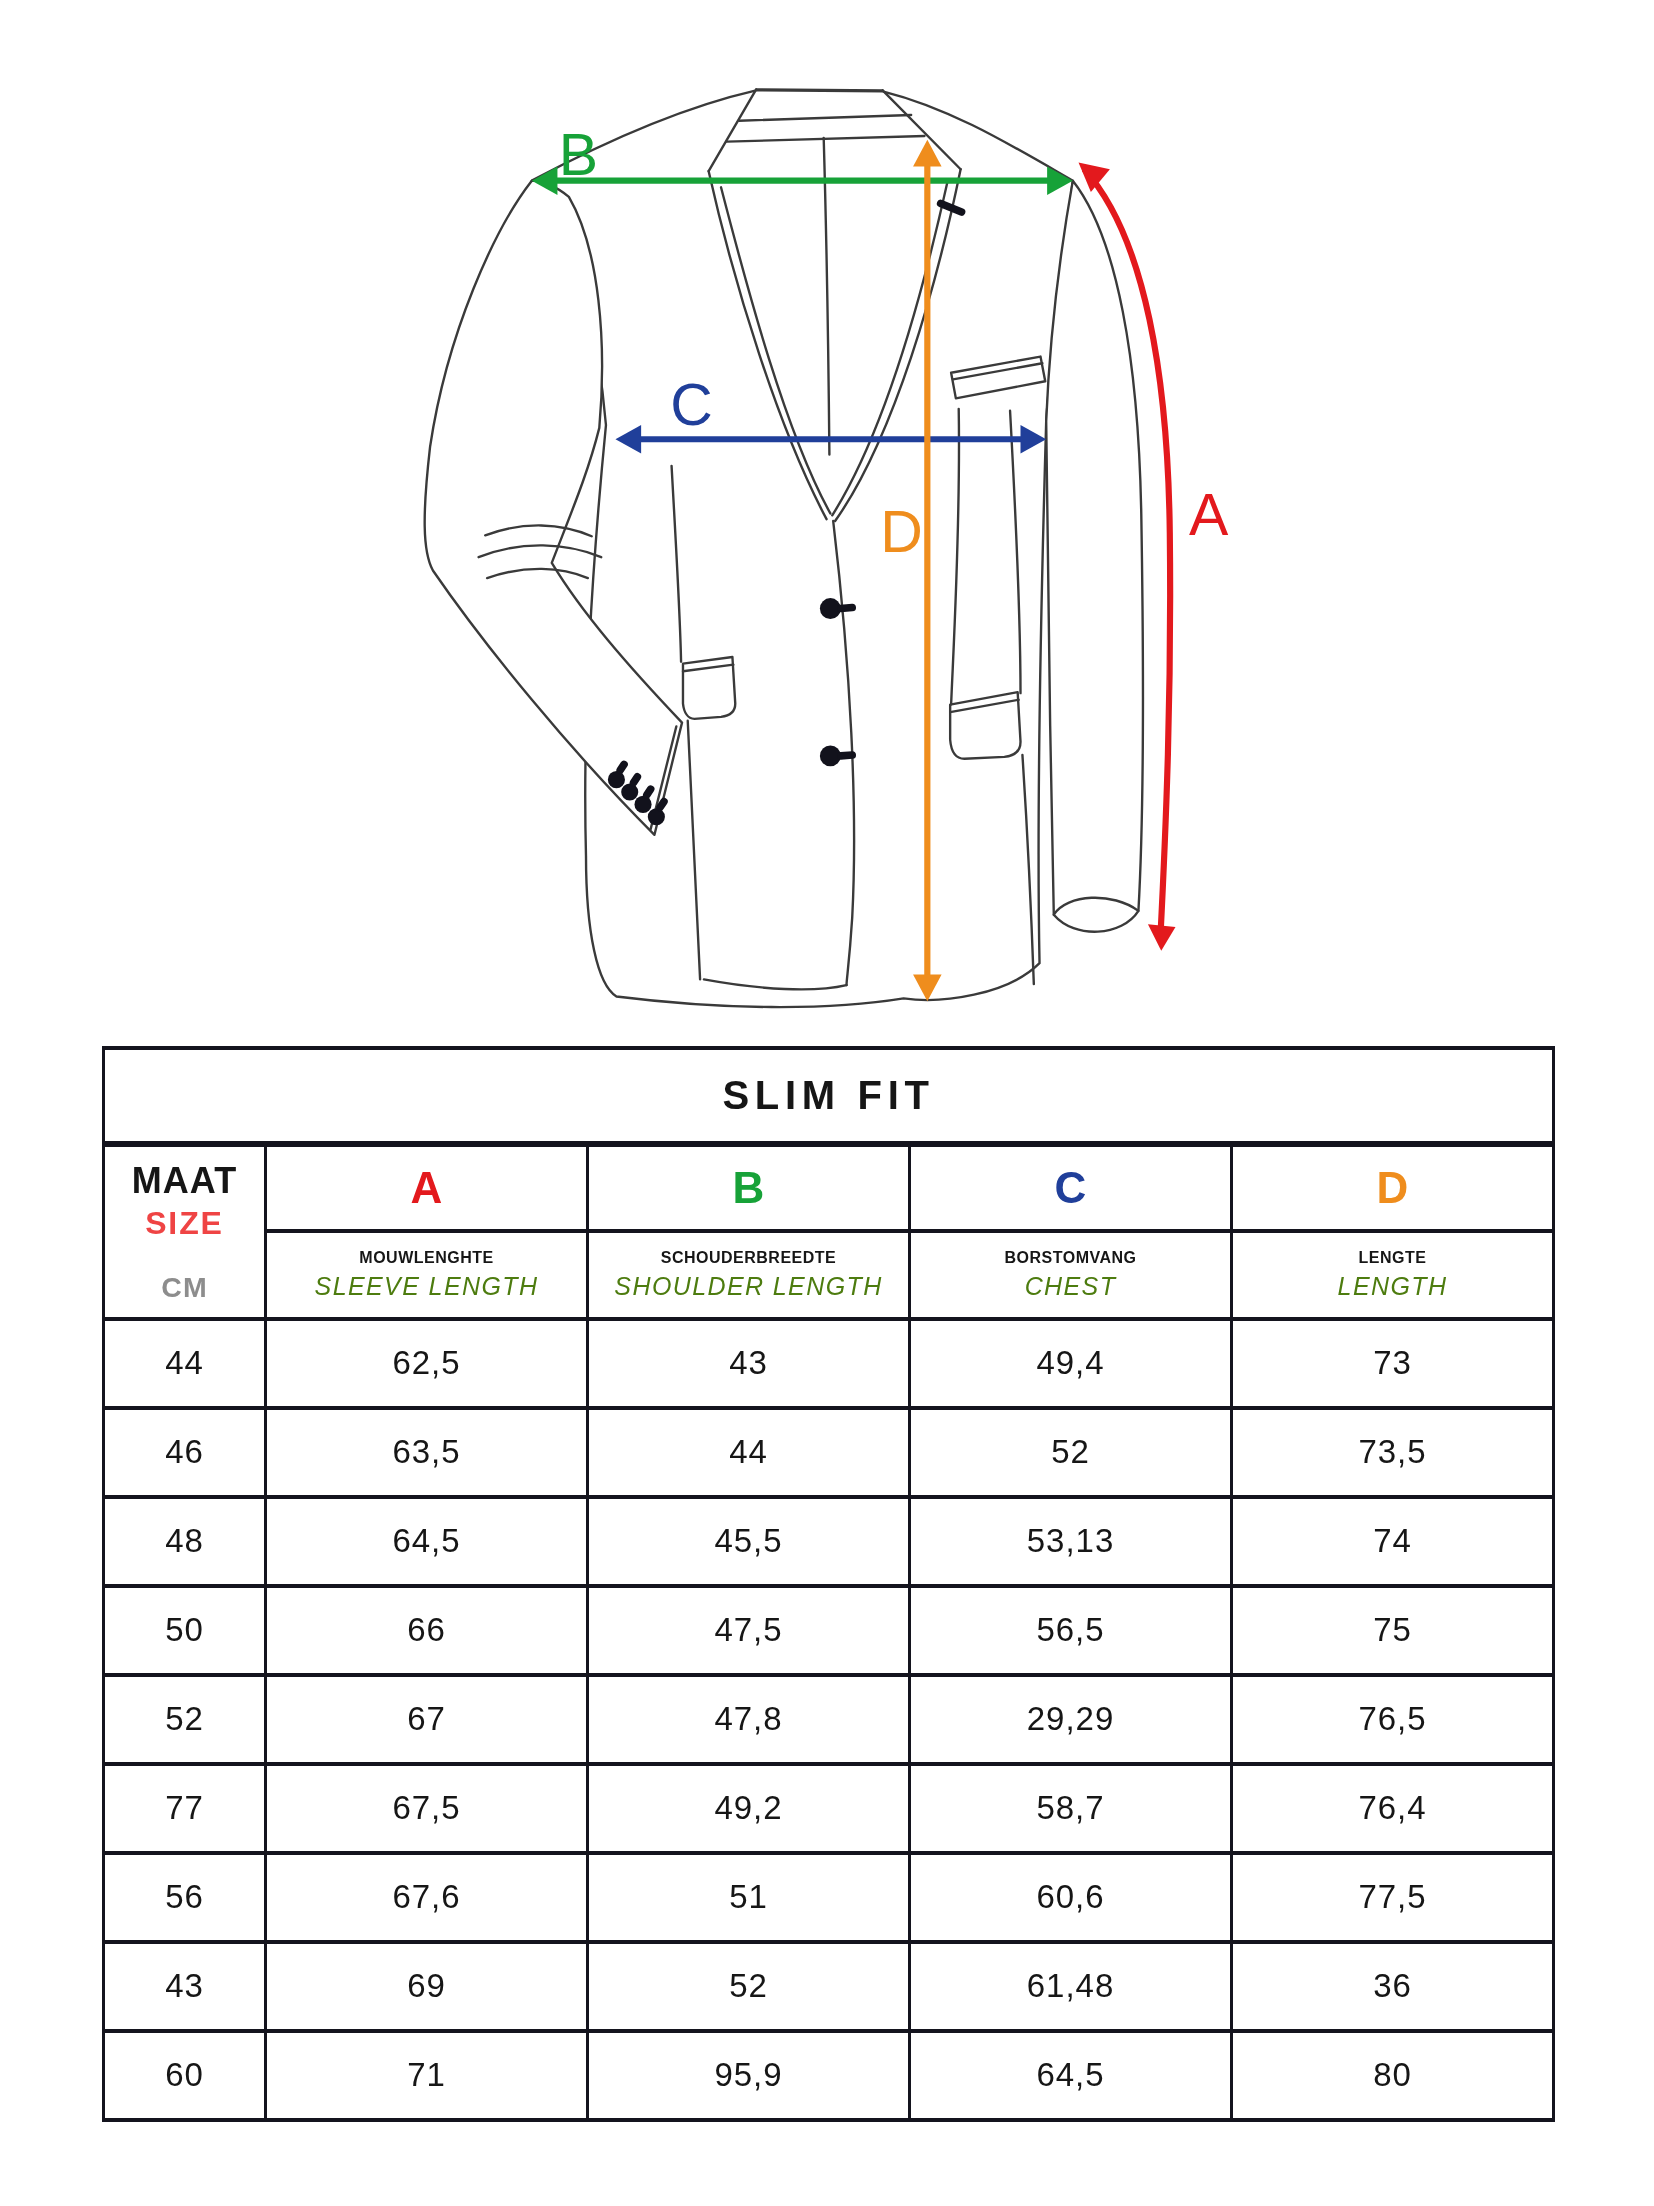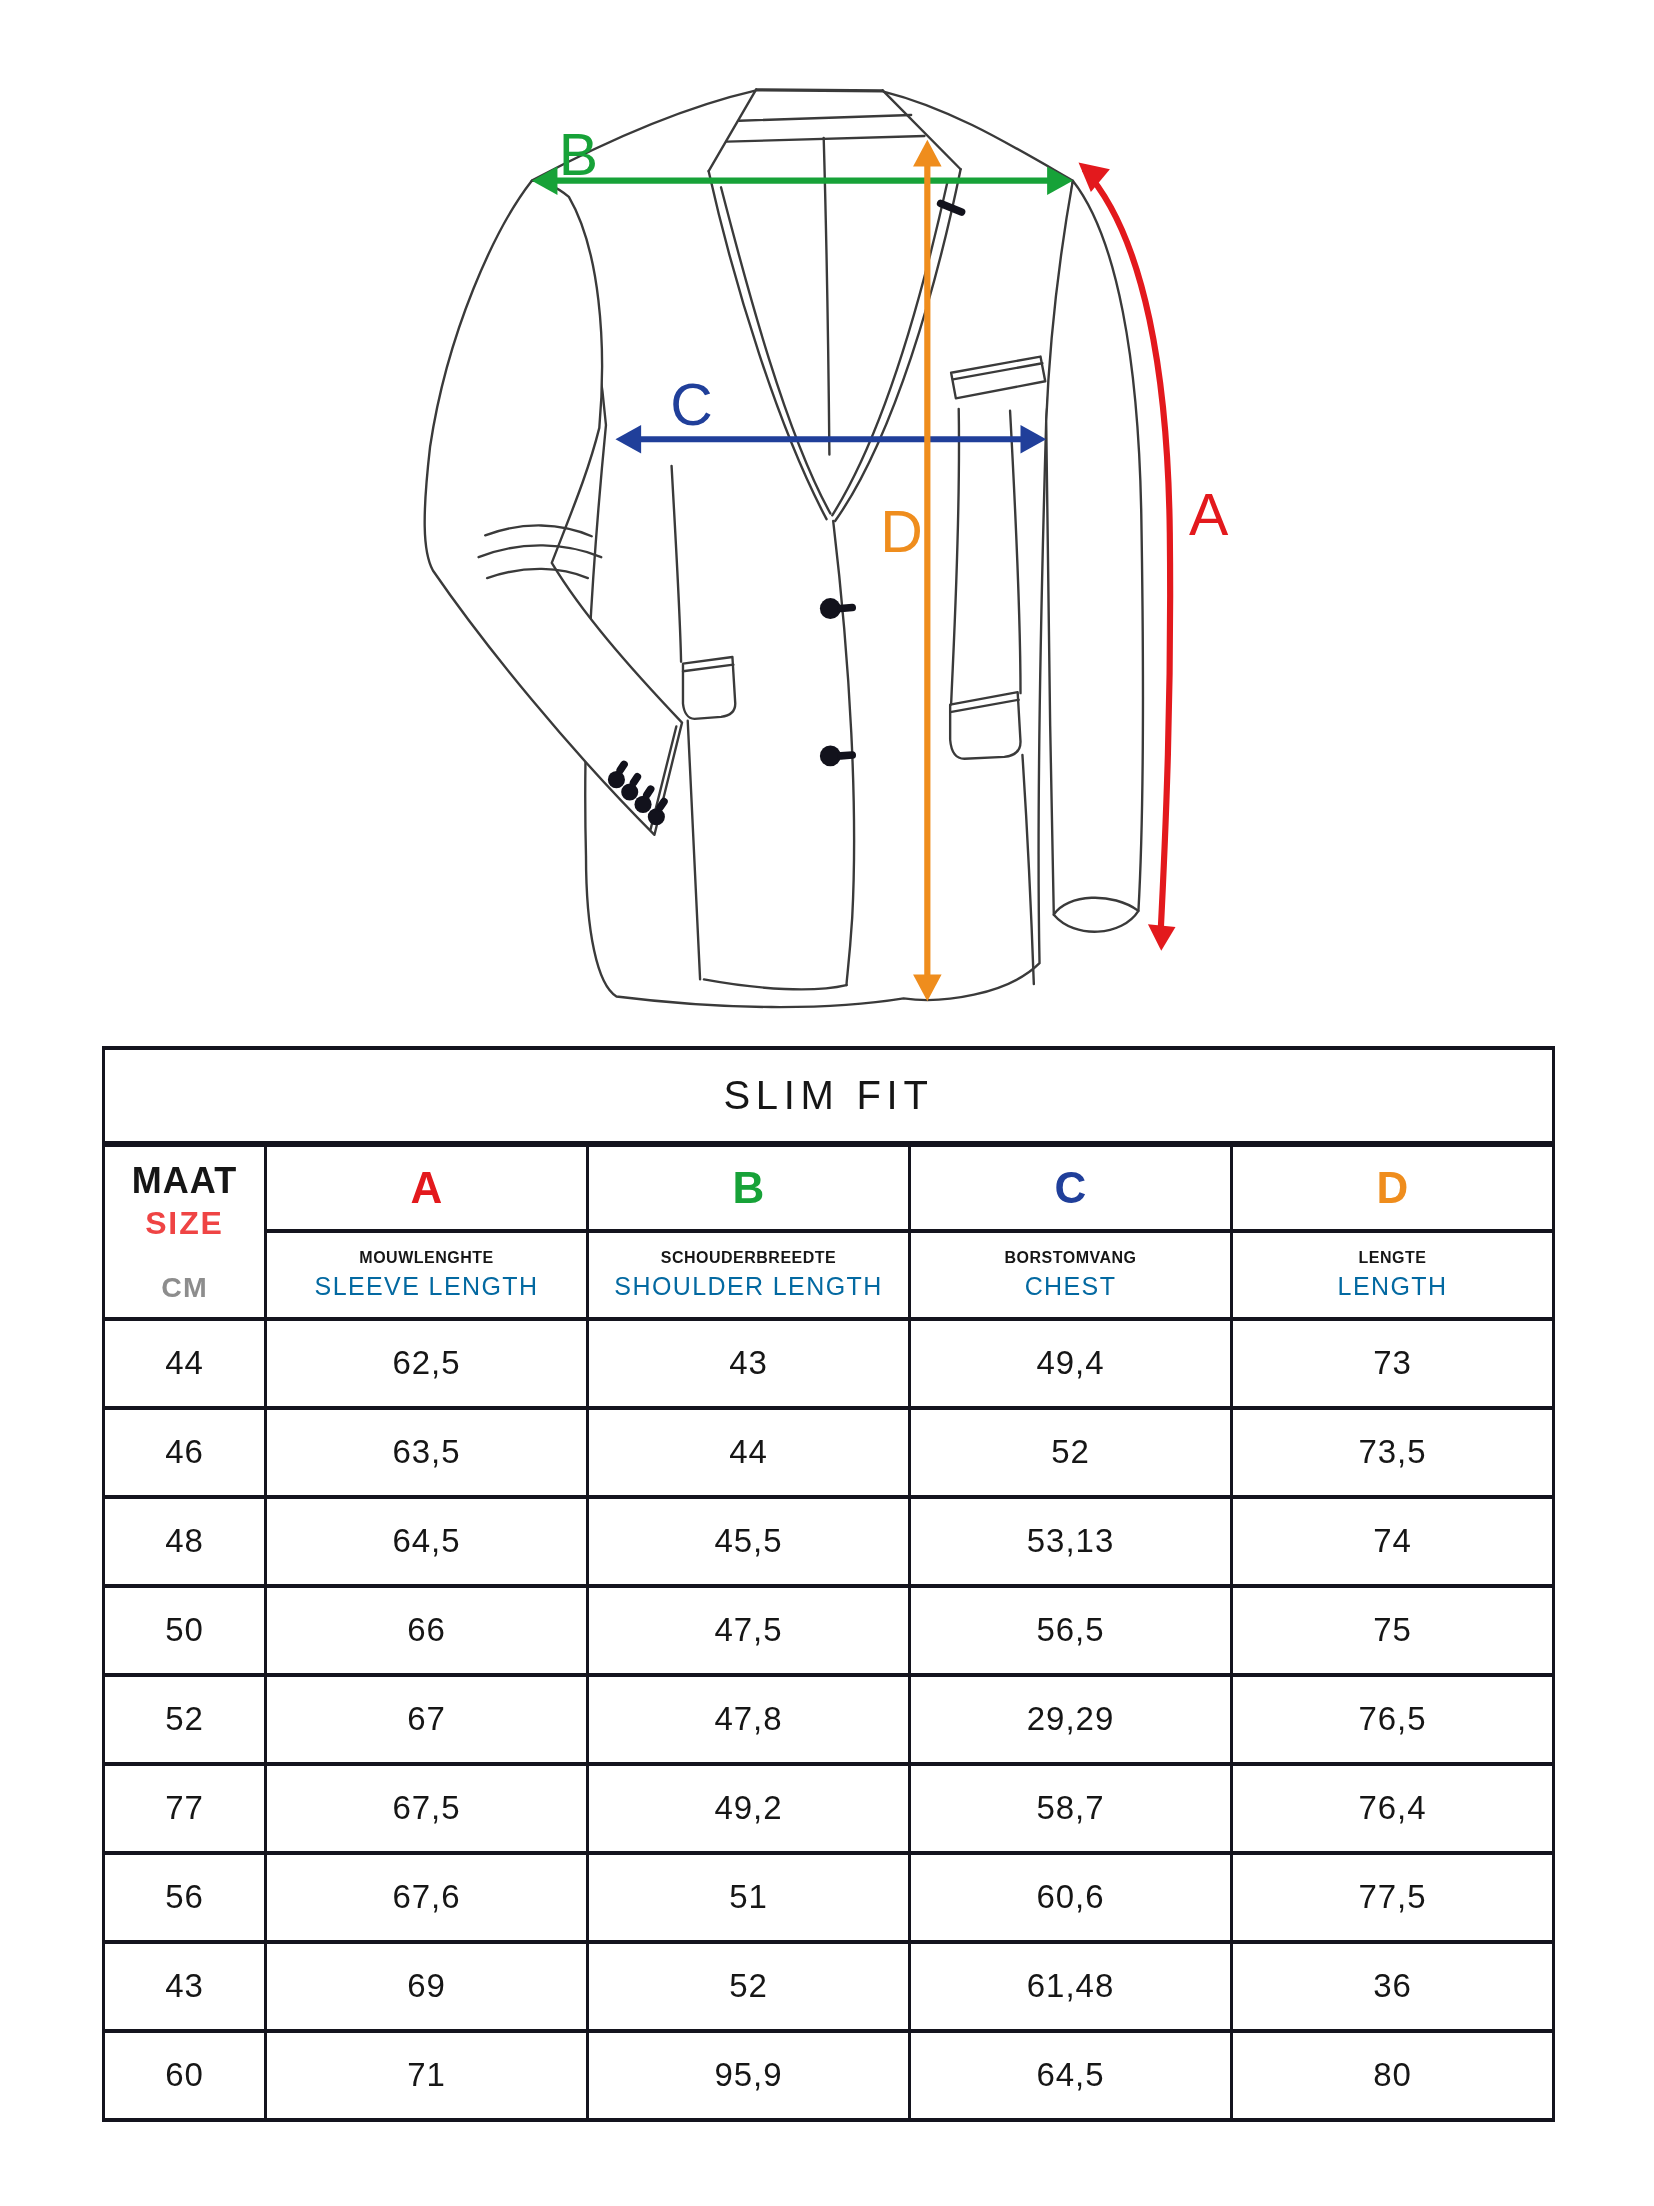--- a/index.html
+++ b/index.html
@@ -18,30 +18,30 @@
 
   table.size-table {
     border-collapse:collapse; table-layout:fixed;
     width:1451px; margin:1.9px 0 0 102px;
     color:#161616;
   }
   .size-table td {
     border:3.8px solid #14141e; border-top-width:4.8px; border-bottom-width:4.8px;
     text-align:center; vertical-align:middle; padding:0; overflow:hidden;
   }
-  .title-row td { height:91px; font-size:40px; font-weight:400; letter-spacing:5.7px; border-bottom-width:6.7px; }
+  .title-row td { height:91px; font-size:40px; font-weight:700; letter-spacing:5.7px; border-bottom-width:6.7px; }
   .letter-row td { height:82px; font-size:44px; font-weight:700; }
   .label-row td { height:84px; }
   .data-row td { height:85px; font-size:33px; letter-spacing:1px; }
   .size-head { vertical-align:middle; }
   .size-head .mh1 { font-size:36px; font-weight:700; letter-spacing:1px; }
   .size-head .mh2 { font-size:32px; color:#ef4444; letter-spacing:1.9px; margin-top:2.9px; }
   .size-head .mh3 { font-size:28.5px; color:#8d8d8d; letter-spacing:1px; margin-top:28.5px; }
   .label-row .nl { font-size:16px; font-weight:700; letter-spacing:0.5px; }
-  .label-row .en { font-size:25px; color:#0369a1; letter-spacing:1.4px; margin-top:4.8px; }
+  .label-row .en { font-size:25px; color:#4d7c0f; letter-spacing:1.4px; margin-top:4.8px;font-style:italic; }
 </style>
 </head>
 <body>
 
 <div class="page">
 
   <svg class="diagram" viewBox="0 0 1740 1098">
     <g class="jacket">
 
       <path class="fillw" d="M559,190 C630,152 712,114 795,95 L928,96 C1000,114 1062,152 1128,190

